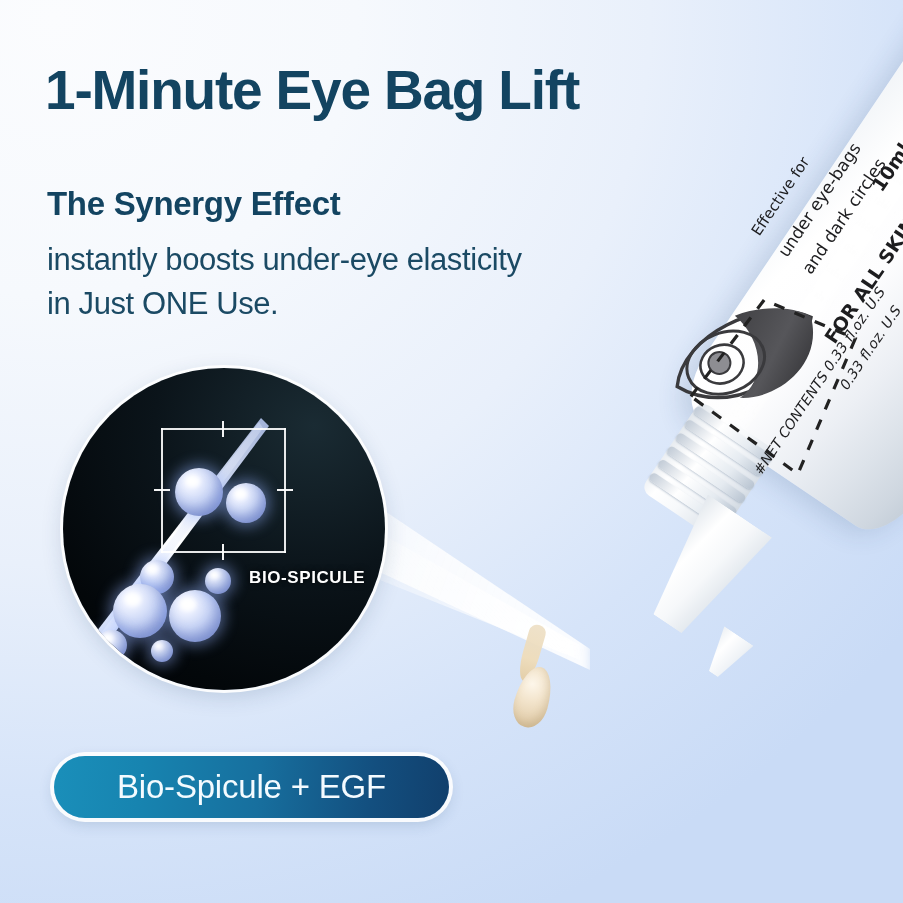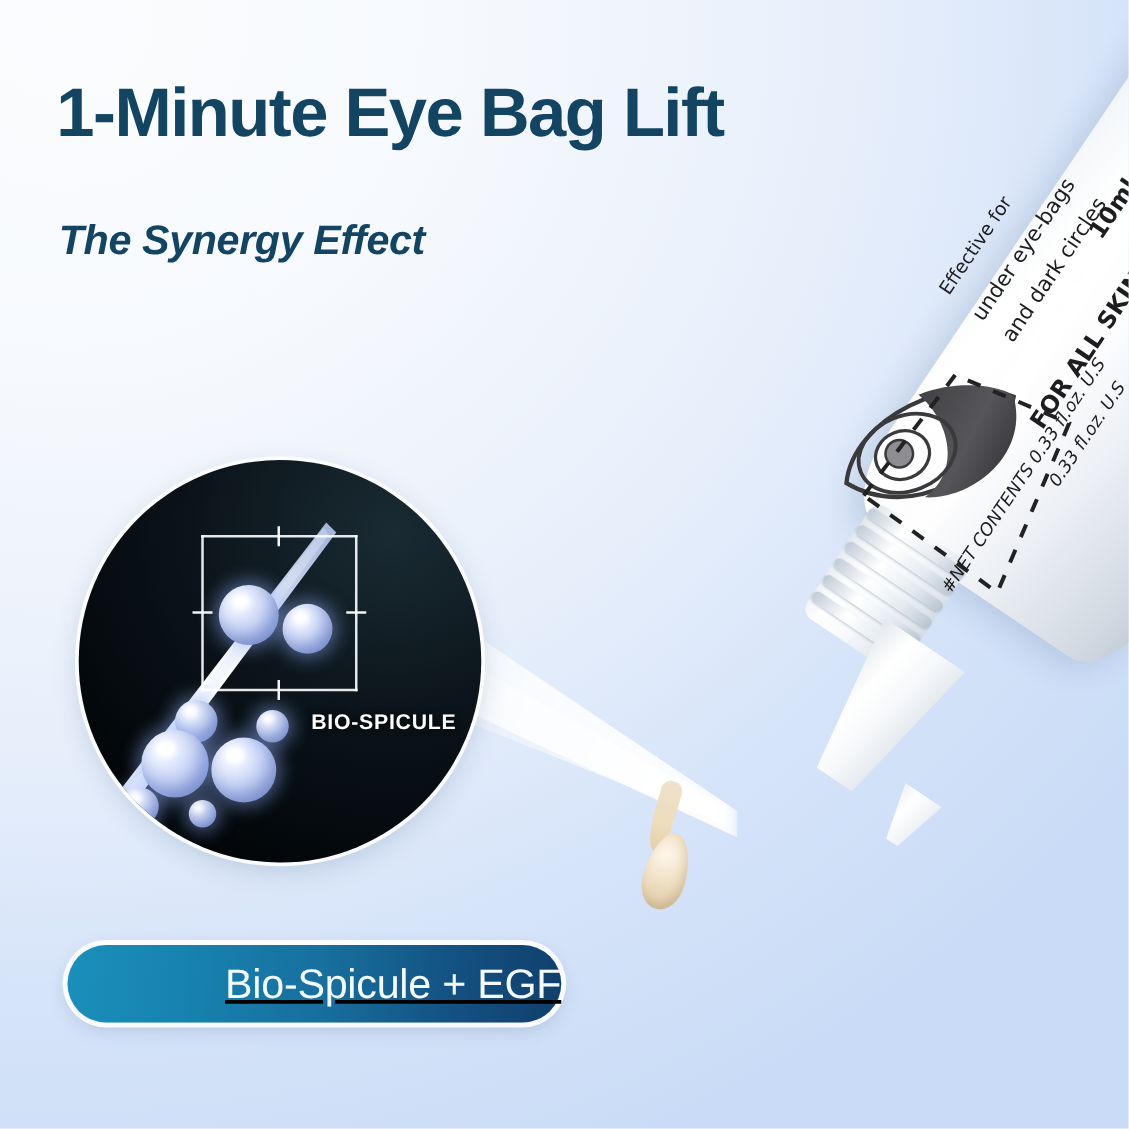--- a/index.html
+++ b/index.html
@@ -17,23 +17,23 @@
   }
 
   
   .headline{
     position:absolute; left:45px; top:62px;
     font-size:55px; font-weight:bold; letter-spacing:-1.2px;
     color:#134461; line-height:1.05;
     white-space:nowrap;
   }
   .sub-bold{
-    position:absolute; left:47px; top:173px;
+    position:absolute; left:47px; top:185px;
     font-size:33px; font-weight:bold; color:#134461;
-    letter-spacing:-0.3px; white-space:nowrap;font-style:italic;
+    letter-spacing:-0.3px; white-space:nowrap;
   }
   .sub-body{
     position:absolute; left:47px; top:238px;
     font-size:31px; font-weight:normal; color:#1b4a64;
     line-height:1.42; letter-spacing:-0.4px;
   }
   .sub-body span{ display:block; white-space:nowrap; }
 
   
   .cone{
@@ -176,34 +176,38 @@
     position:absolute; left:686px; top:292px; width:190px; height:190px;
     transform:rotate(-22deg);
   }
 
   
   .pill{
     position:absolute; left:54px; top:756px;
     width:395px; height:62px; border-radius:34px;
     background:linear-gradient(96deg,#1a8fba 0%,#1784b0 22%,#176f9e 52%,#134f7f 80%,#113f6c 100%);
     box-shadow:0 0 0 4px rgba(255,255,255,0.9), 0 5px 16px rgba(30,70,110,0.2);
-    display:flex; align-items:center; justify-content:flex-end;text-decoration:underline;
+    display:flex; align-items:center; justify-content:center;
   }
   .pill-label{
     color:#f4fbff; font-size:33px; letter-spacing:-0.2px;
     font-family:"Liberation Sans", sans-serif;
   }
 </style>
 </head>
 <body>
 
 <div id="stage">
 
   <div class="headline">1-Minute Eye Bag Lift</div>
   <div class="sub-bold">The Synergy Effect</div>
+  <div class="sub-body">
+    <span>instantly boosts under-eye elasticity</span>
+    <span>in Just ONE Use.</span>
+  </div>
 
   <div class="cone"></div>
   <div class="cone2"></div>
 
   <div class="tube-wrap">
     <div class="tube-body"></div>
     <div class="tube-highlight"></div>
     <div class="tube-neck">
       <div class="ridge" style="top:6px"></div>
       <div class="ridge" style="top:22px"></div>

